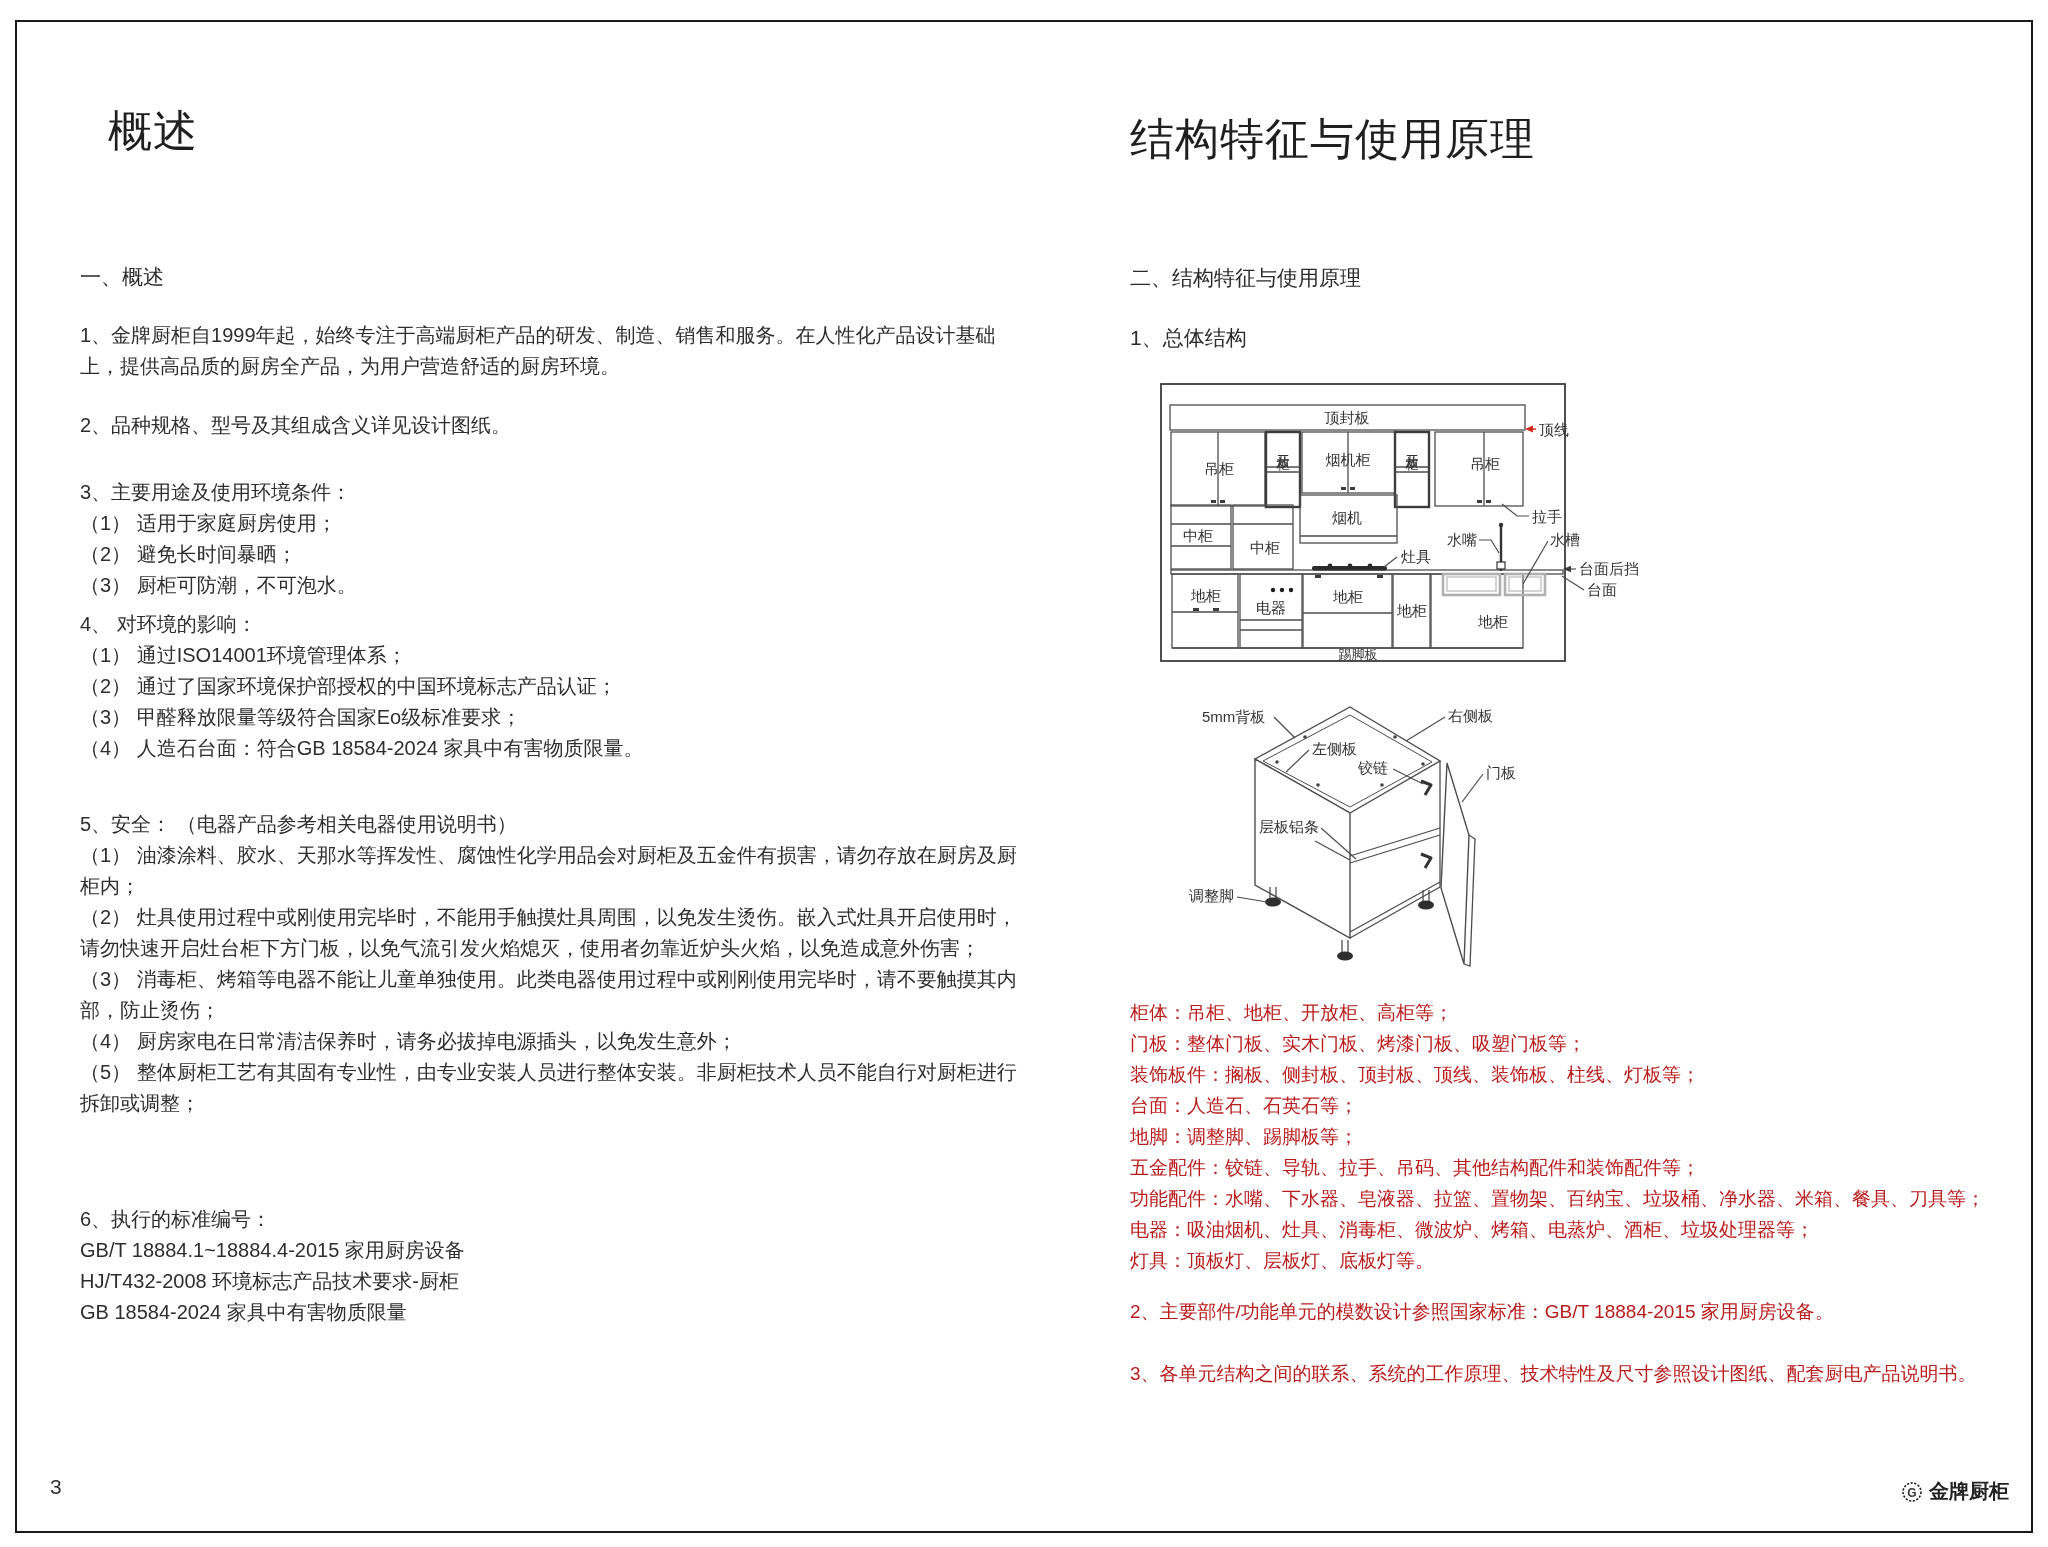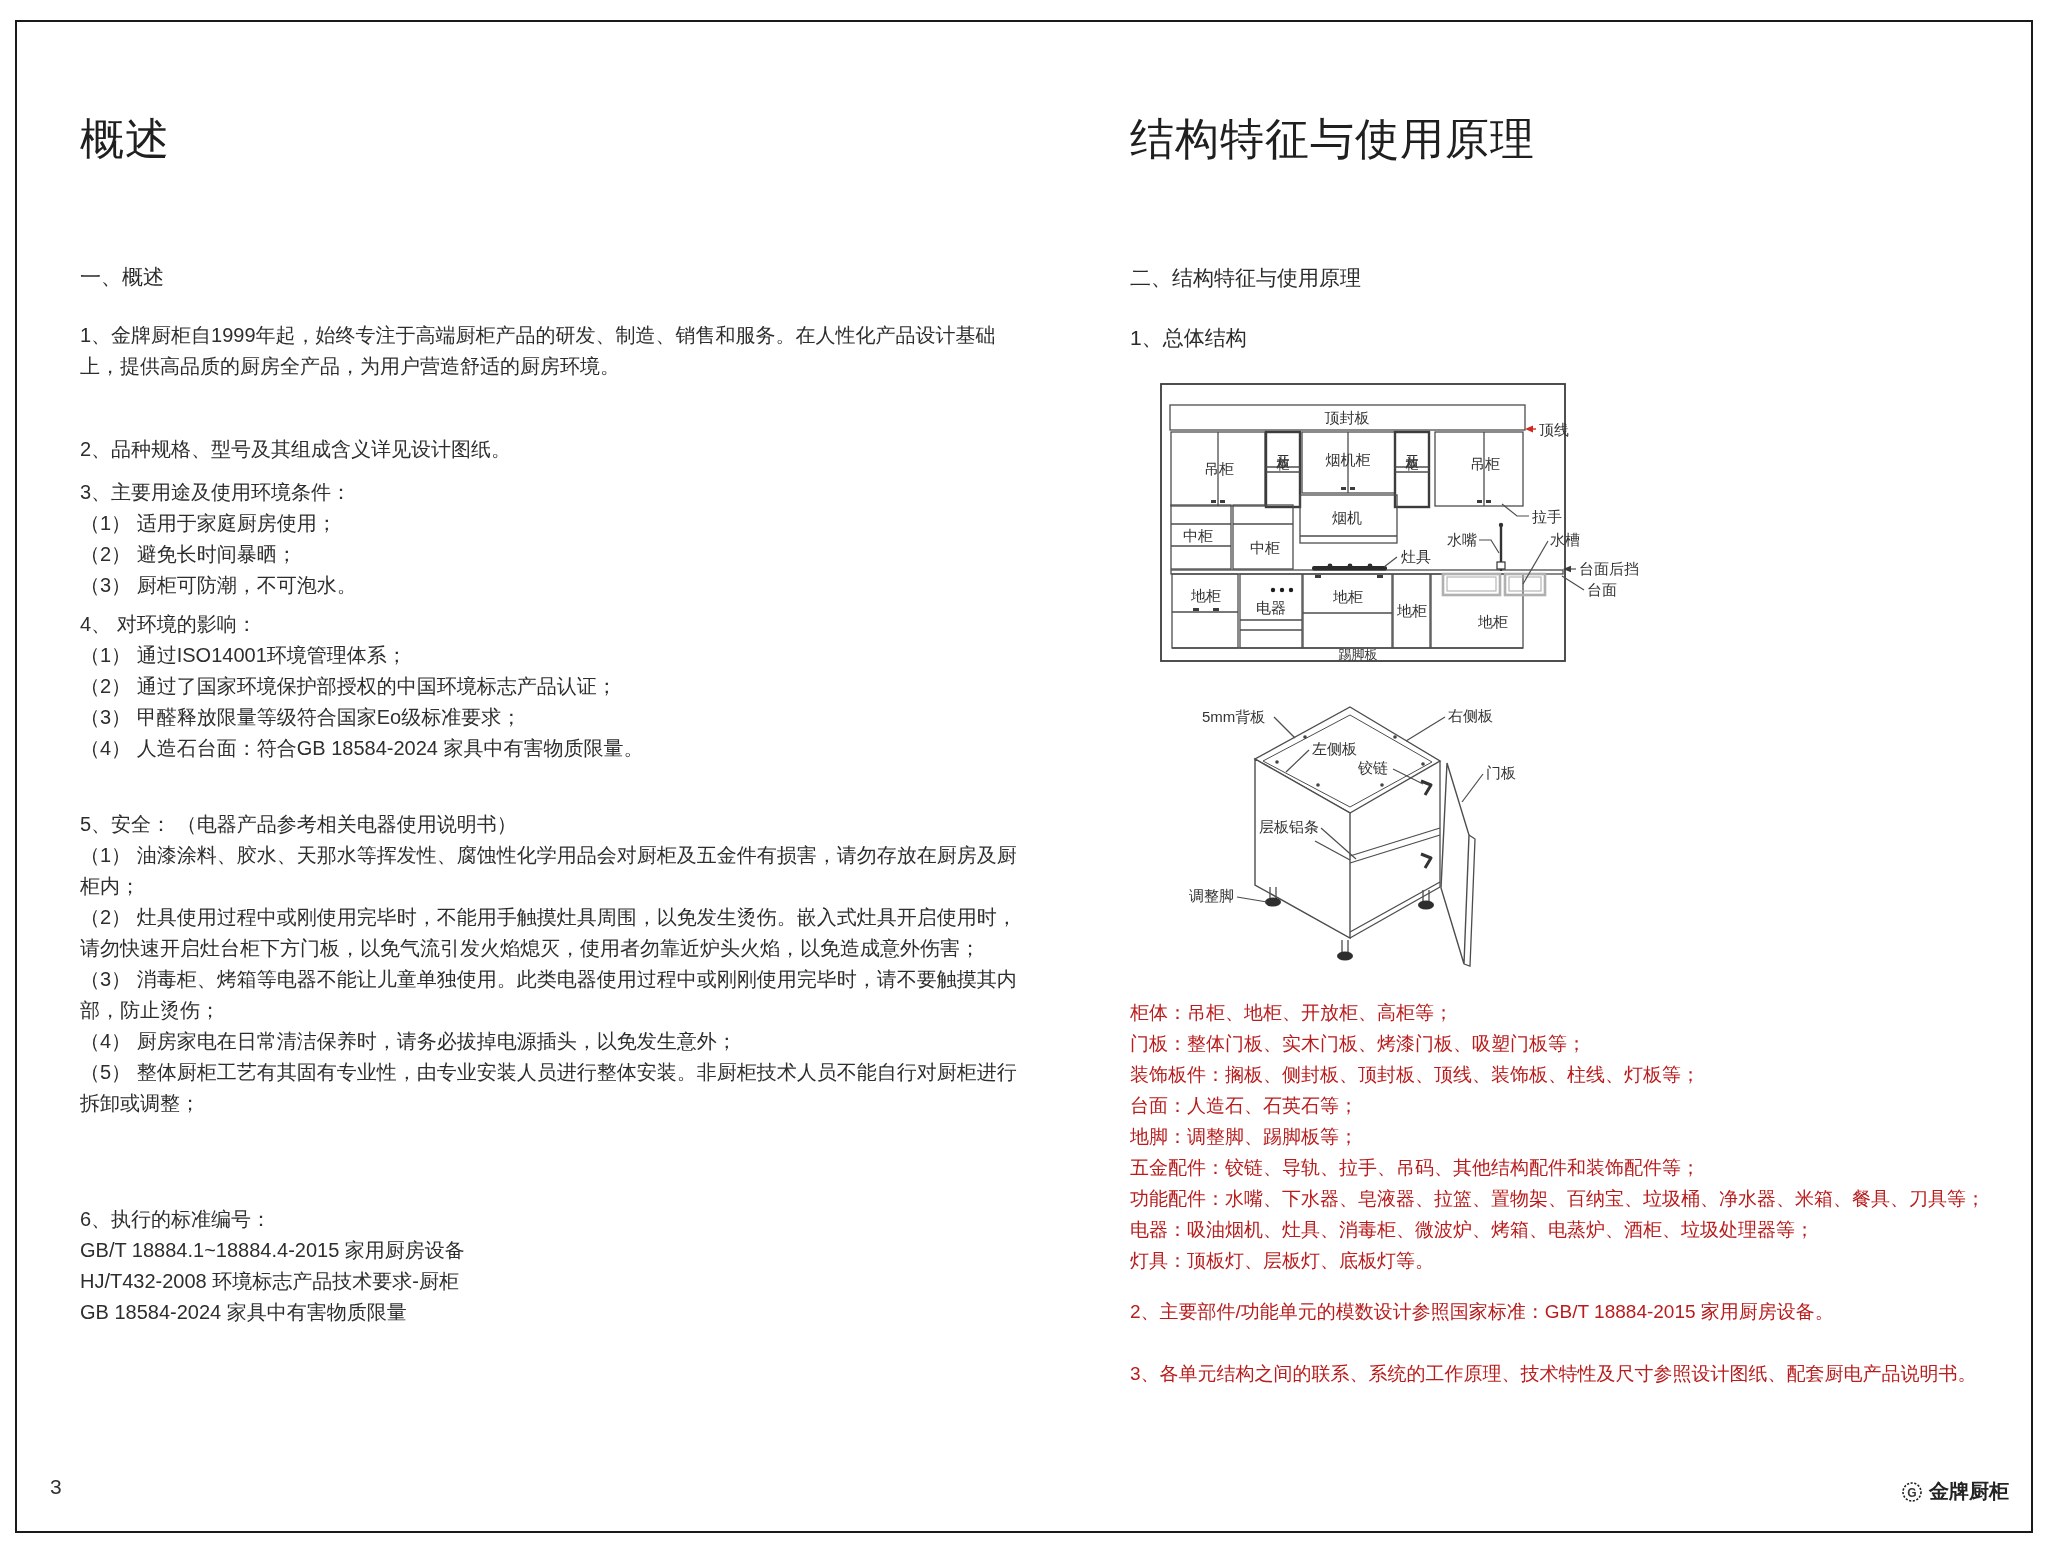--- a/index.html
+++ b/index.html
@@ -26,25 +26,25 @@
   .thick { stroke: #3c3c3c; stroke-width: 2.4; fill: none; }
   .lead  { stroke: #4d4d4d; stroke-width: 1.2; fill: none; }
 </style>
 </head>
 <body>
 
 <div class="page">
   <div class="frame"></div>
 
   <div class="col col-left">
-    <div class="abs doc-title" style="top:112px;">概述</div>
+    <div class="abs doc-title" style="top:104px;margin-left:28px;">概述</div>
     <div class="abs h2" style="top:261px;">一、概述</div>
 
     <div class="abs body-text" style="top:320px; width:938px;">1、金牌厨柜自1999年起，始终专注于高端厨柜产品的研发、制造、销售和服务。在人性化产品设计基础上，提供高品质的厨房全产品，为用户营造舒适的厨房环境。</div>
-    <div class="abs body-text" style="top:410px; width:938px;margin-top:24px;">2、品种规格、型号及其组成含义详见设计图纸。</div>
+    <div class="abs body-text" style="top:410px; width:938px;">2、品种规格、型号及其组成含义详见设计图纸。</div>
 
     <div class="abs body-text" style="top:477px; width:938px;">
       <p>3、主要用途及使用环境条件：</p>
       <p>（1） 适用于家庭厨房使用；</p>
       <p>（2） 避免长时间暴晒；</p>
       <p>（3） 厨柜可防潮，不可泡水。</p>
     </div>
 
     <div class="abs body-text" style="top:609px; width:938px;">
       <p>4、 对环境的影响：</p>

